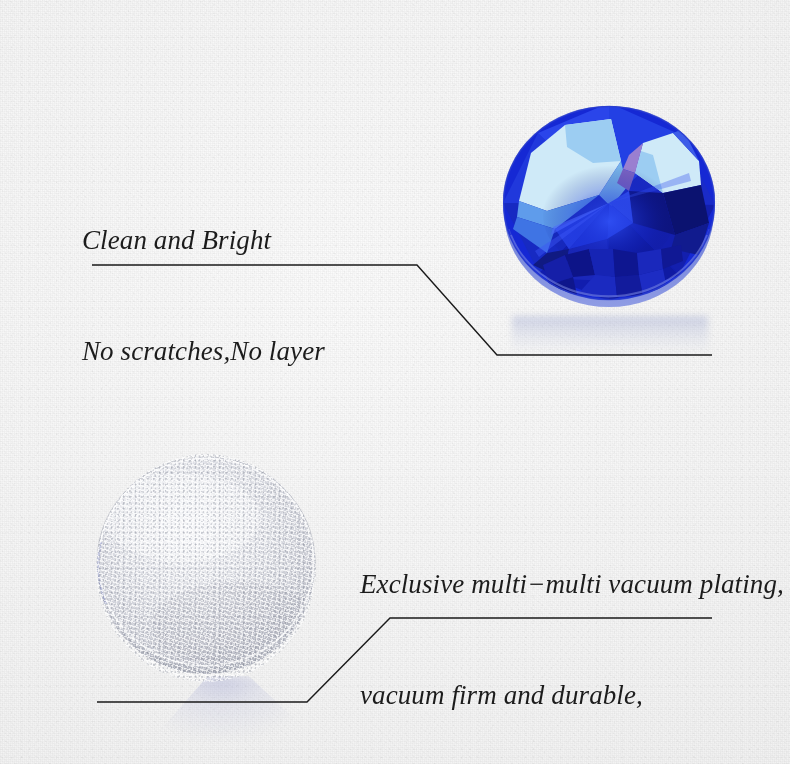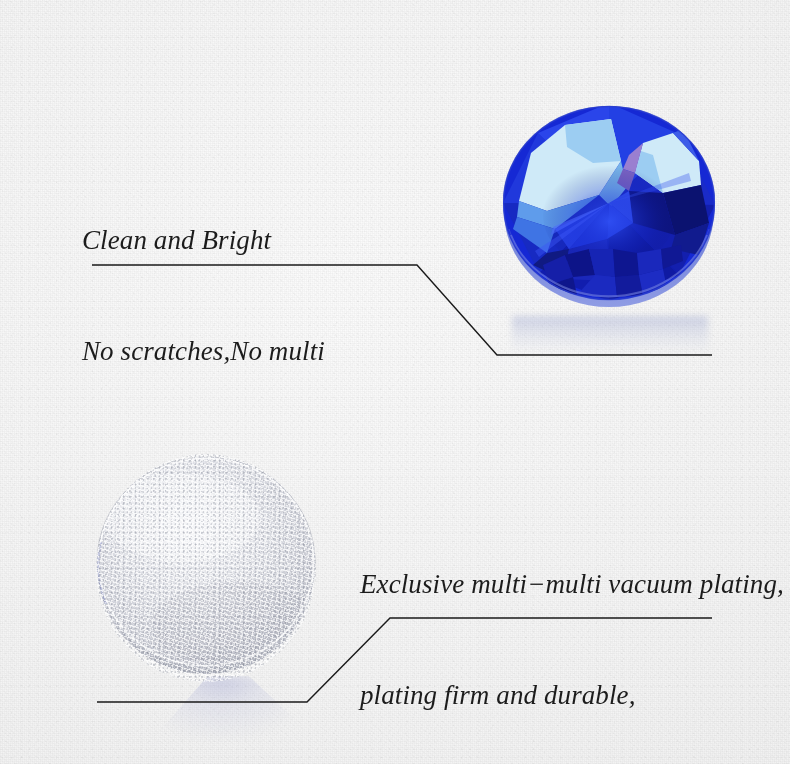--- a/index.html
+++ b/index.html
@@ -268,22 +268,22 @@
     <div class="disc-speckle"></div>
   </div>
 
   <svg class="leader" viewBox="0 0 790 764">
     <polyline points="92,265 417,265 497,355 712,355" fill="none" stroke="#1a1a1a" stroke-width="1.4" stroke-linejoin="miter"></polyline>
     <polyline points="97,702 307,702 390,618 712,618" fill="none" stroke="#1a1a1a" stroke-width="1.4" stroke-linejoin="miter"></polyline>
   </svg>
 
   <div id="caption-top" class="caption">
     <span class="line">Clean and Bright</span>
-    <span class="line">No scratches,No multi</span>
+    <span class="line">No scratches,No layer</span>
   </div>
 
   <div id="caption-bottom" class="caption">
     <span class="line">Exclusive multi−multi vacuum plating,</span>
-    <span class="line">plating firm and durable,</span>
+    <span class="line">vacuum firm and durable,</span>
     
   </div>
 
 </div>
 
 </body></html>

